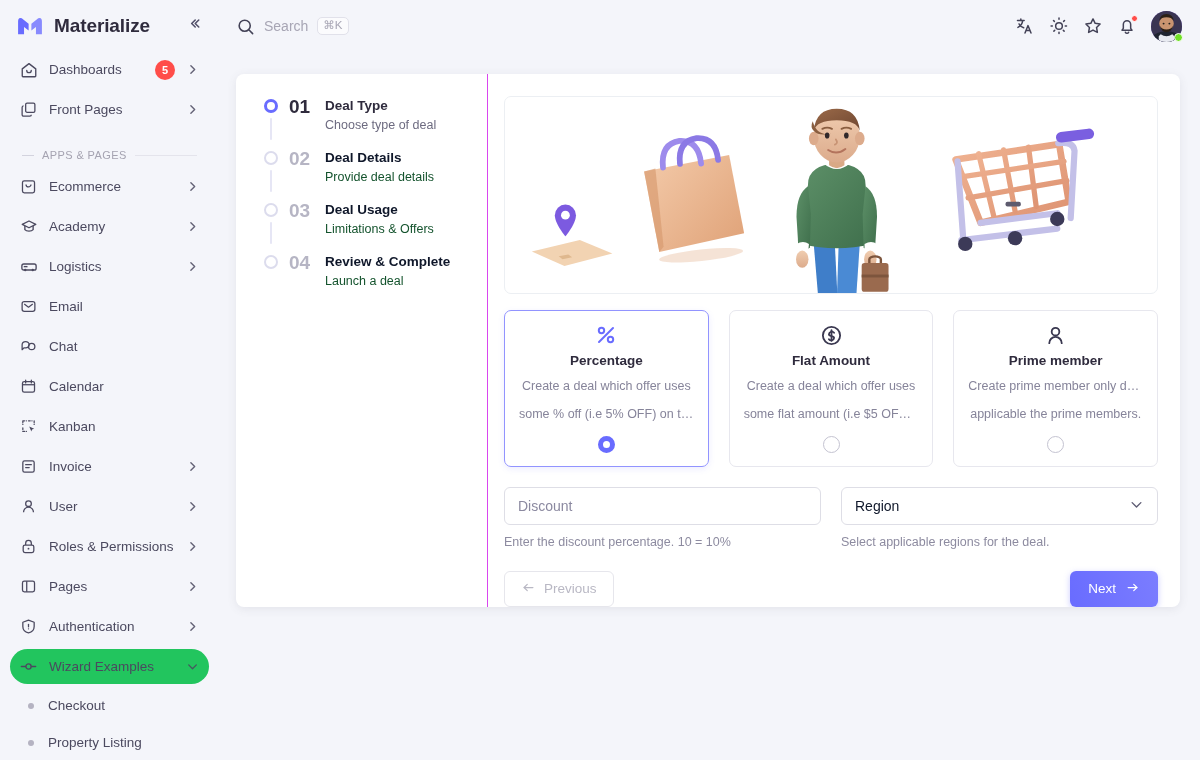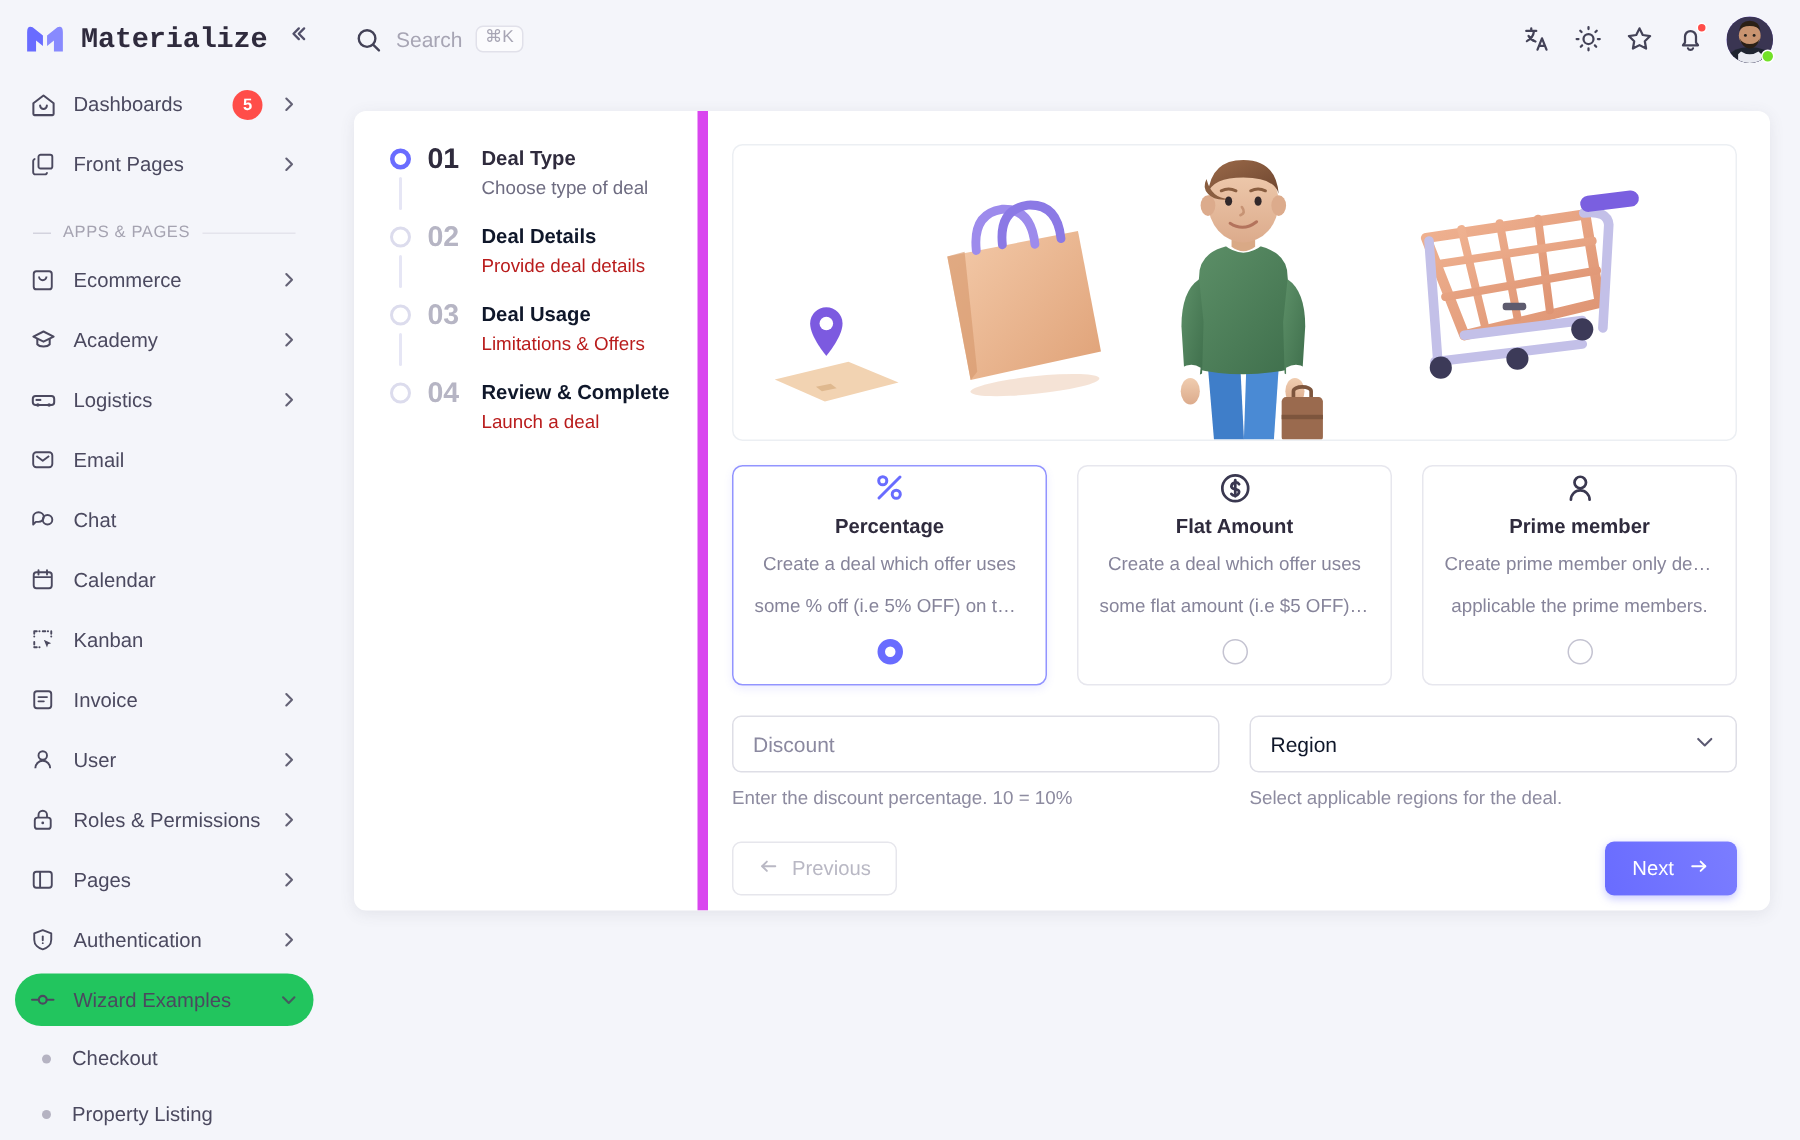--- a/index.html
+++ b/index.html
@@ -18,21 +18,20 @@
     background: #f4f5fa;
     flex: 0 0 220px;
     position: relative;
     overflow: hidden;
     border-right: 1px solid #f4f5fa;
   }
   .brand {
     display: flex; align-items: center;
     height: 52px; padding: 0 14px 0 16px;
     gap: 10px;
-    font-family: Liberation Mono, monospace;
   }
   .brand-logo { width: 28px; height: 22px; flex: 0 0 28px; display:block; }
   .brand-name {
     font-size: 19px; font-weight: bold; letter-spacing: -0.1px;
     color: #2f2b3d; flex: 1;
   }
   .collapse-btn {
     color: #52506a; font-size: 17px; line-height: 1;
     padding: 2px 2px 5px 2px; cursor: pointer;
   }
@@ -117,22 +116,23 @@
   
   .content { padding: 22px 22px 0 16px; }
   .card {
     background: #fff; border-radius: 8px;
     box-shadow: 0 2px 10px 0 rgba(76,78,100,.1);
     display: flex; overflow: hidden;
     width: 944px; height: 533px;
   }
   .stepper-pane {
     width: 236px; flex: 0 0 236px;
-    padding: 22px 14px 0 24px;
-    border-right: 7px solid #d946ef;
+    padding: 22px 14px 0 12px;
+    border-right: 1px solid #d946ef;
+    margin-left: 16px;
   }
   .step {
     display: flex; gap: 10px; align-items: flex-start;
     position: relative; height: 52px;
   }
   .step-bullet { position: relative; width: 15px; flex: 0 0 15px; padding-top: 3px; }
   .ring {
     width: 14px; height: 14px; border-radius: 50%;
     border: 2px solid #dcdced; background: #fff;
     box-sizing: border-box;
@@ -145,37 +145,37 @@
   .step-num {
     font-size: 19px; font-weight: bold; color: #b6b5c4;
     line-height: 1.15; min-width: 26px;
   }
   .step.active .step-num { color: #2f2b3d; }
   .step-text { padding-top: 1px; }
   .step-title {
     font-size: 13.5px; font-weight: bold; color: #0f172a; line-height: 1.3;
   }
   .step.active .step-title { color: #2f2b3d; }
-  .step-sub { font-size: 12.5px; color: #b91c1c; line-height: 1.5; margin-top: 1px; }
+  .step-sub { font-size: 12.5px; color: #14532d; line-height: 1.5; margin-top: 1px; }
   .step.active .step-sub { color: #6d6b80; }
 
   .form-pane { flex: 1; padding: 22px 22px 0 16px; min-width: 0; }
 
   
   .hero {
     height: 198px; border: 1px solid #eceff3; border-radius: 7px;
     position: relative; overflow: hidden; background: #fff;
   }
   .hero svg { position:absolute; inset:0; width: 100%; height: 100%; }
 
   
   .type-row { display: flex; gap: 20px; margin-top: 16px; }
   .type-card {
     flex: 1; border: 1px solid #e7e7ee; border-radius: 7px;
-    padding: 1px 14px 13px; text-align: center; cursor: pointer;
+    padding: 11px 14px 13px; text-align: center; cursor: pointer;
     min-width: 0;
   }
   .type-card.selected { border-color: #9294ff; box-shadow: 0 2px 6px rgba(105,108,255,.12); }
   .tc-icon { height: 26px; display: flex; align-items: center; justify-content: center; color: #3a3850; }
   .type-card.selected .tc-icon { color: #696cff; }
   .tc-title { font-size: 13.5px; font-weight: bold; color: #2f2b3d; margin-top: 5px; }
   .tc-desc {
     font-size: 12.5px; color: #86849a; line-height: 1.55; margin-top: 9px;
     white-space: nowrap; overflow: hidden; text-overflow: ellipsis;
   }

